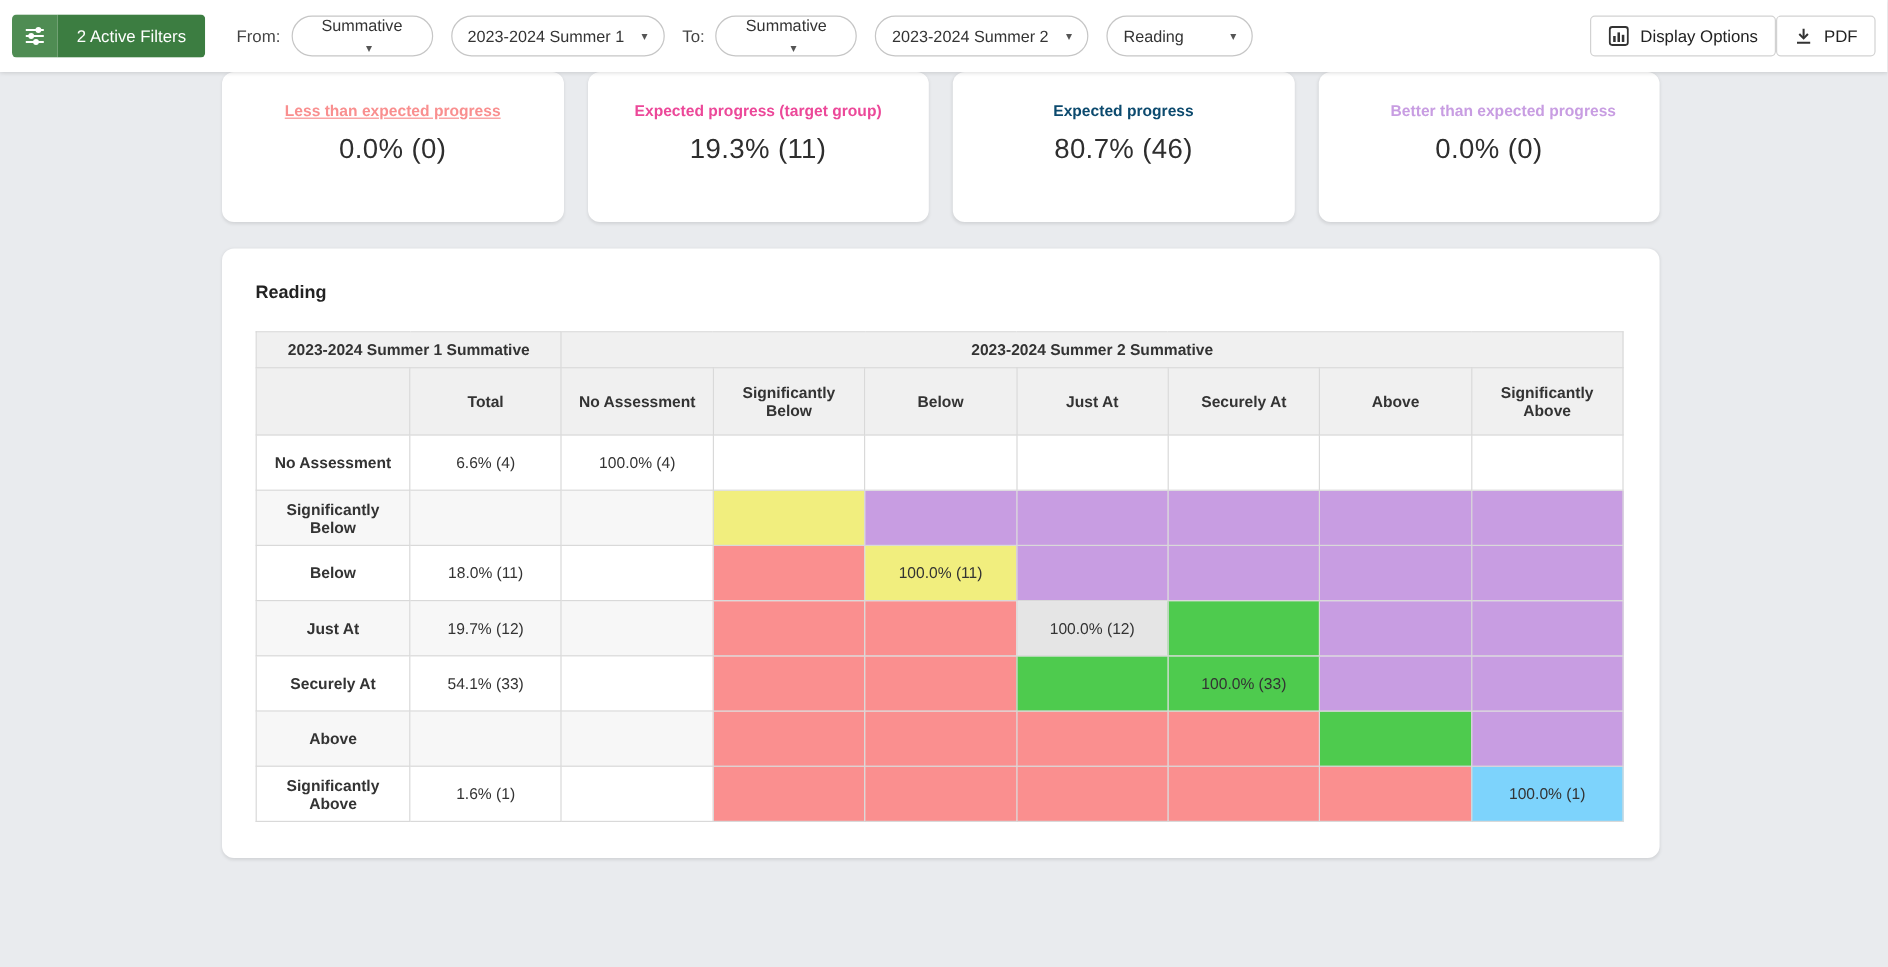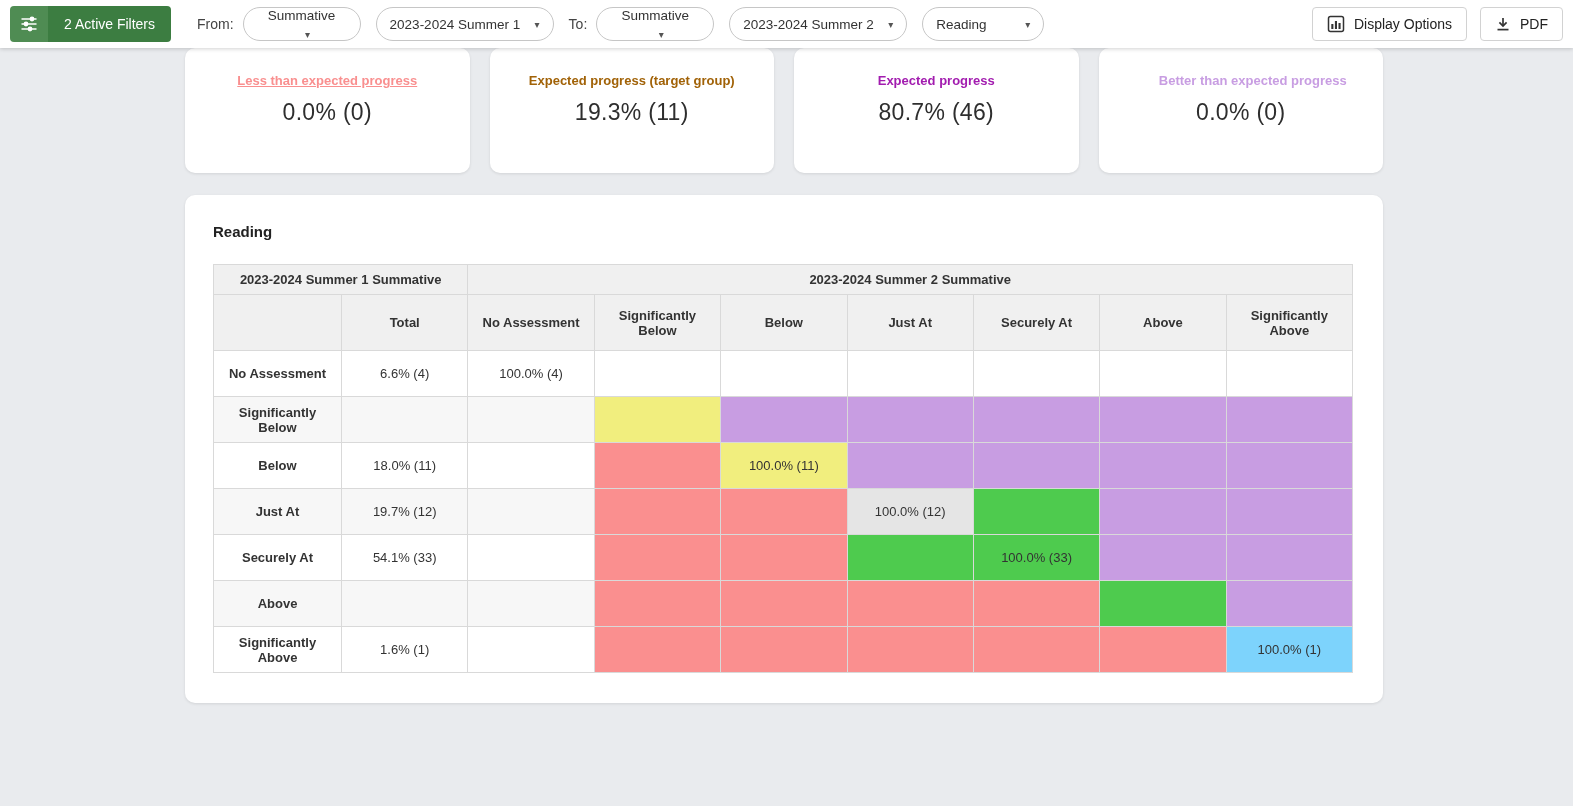--- a/index.html
+++ b/index.html
@@ -7,38 +7,38 @@
   body {
     font-family:"Liberation Sans", sans-serif;
     background:#e9ebee;
     color:#333;
     font-size:14px;
     overflow:hidden;
   }
 
   
   .topbar {
-    height:48px; background:#fff; display:flex; align-items:center;
+    height:60px; background:#fff; display:flex; align-items:center;
     padding:0 10px; box-shadow:0 1px 4px rgba(0,0,0,.18);
     position:relative; z-index:2;
   }
   .filters-btn { display:flex; align-items:stretch; height:36px; border-radius:4px; overflow:hidden; cursor:pointer; margin-right:26px; }
   .filters-icon { width:38px; background:#4f8c53; display:flex; align-items:center; justify-content:center; }
   .filters-label { background:#3c7d41; color:#fff; display:flex; align-items:center; padding:0 16px; font-size:14px; white-space:nowrap; }
   .bar-label { color:#444; margin-right:9px; font-size:14px; }
   .dropdown {
     height:34px; border:1px solid #c6c6c6; border-radius:17px; background:#fff;
     display:flex; align-items:center; justify-content:space-between;
     padding:0 13px; margin-right:15px; cursor:pointer; font-size:13.5px; color:#333; white-space:nowrap;
   }
   .dd-type { width:118px;flex-direction:column; }
   .dd-period { width:178px; }
   .dd-subject { width:122px; margin-right:0; }
   .dropdown .caret { color:#555; font-size:10px; padding-left:12px; }
-  .right-group { margin-left:auto; display:flex; align-items:center; gap:13px; }
+  .right-group { margin-left:auto; display:flex; align-items:center; }
   .outline-btn {
     height:34px; border:1px solid #d2d2d2; border-radius:4px; background:#fff;
     display:flex; align-items:center; gap:9px; padding:0 14px;
     font-size:14px; color:#222; cursor:pointer; font-family:inherit; white-space:nowrap;
   }
 
   
   .content { width:1198px; margin-left:185px; }
   .breadcrumb { margin:30px 0 18px 27px; font-size:12px; font-weight:bold; color:#4a4a4a; }
 
@@ -141,25 +141,25 @@
 </header>
 
 <main class="content">
 
   <div class="cards">
     <div class="card">
       <div class="card-title" style="color: rgb(249, 143, 143); text-decoration: underline;">Less than expected progress</div>
       <div class="card-value">0.0% (0)</div>
     </div>
     <div class="card">
-      <div class="card-title" style="color: #a16207;">Expected progress (target group)</div>
+      <div class="card-title" style="color: #ec4899;">Expected progress (target group)</div>
       <div class="card-value">19.3% (11)</div>
     </div>
     <div class="card">
-      <div class="card-title" style="color: #a21caf;">Expected progress</div>
+      <div class="card-title" style="color: #0c4a6e;">Expected progress</div>
       <div class="card-value">80.7% (46)</div>
     </div>
     <div class="card">
       <div class="card-title" style="color: rgb(200, 157, 226); padding-left: 24px;">Better than expected progress</div>
       <div class="card-value">0.0% (0)</div>
     </div>
   </div>
 
   <section class="panel">
     <h2>Reading</h2>

